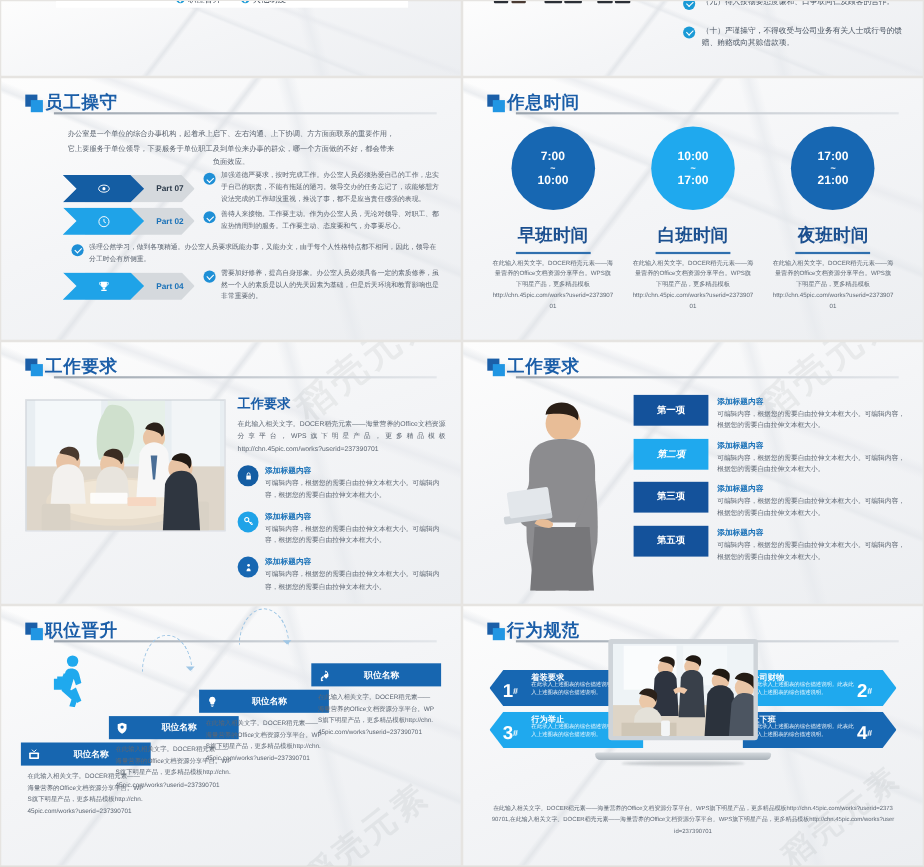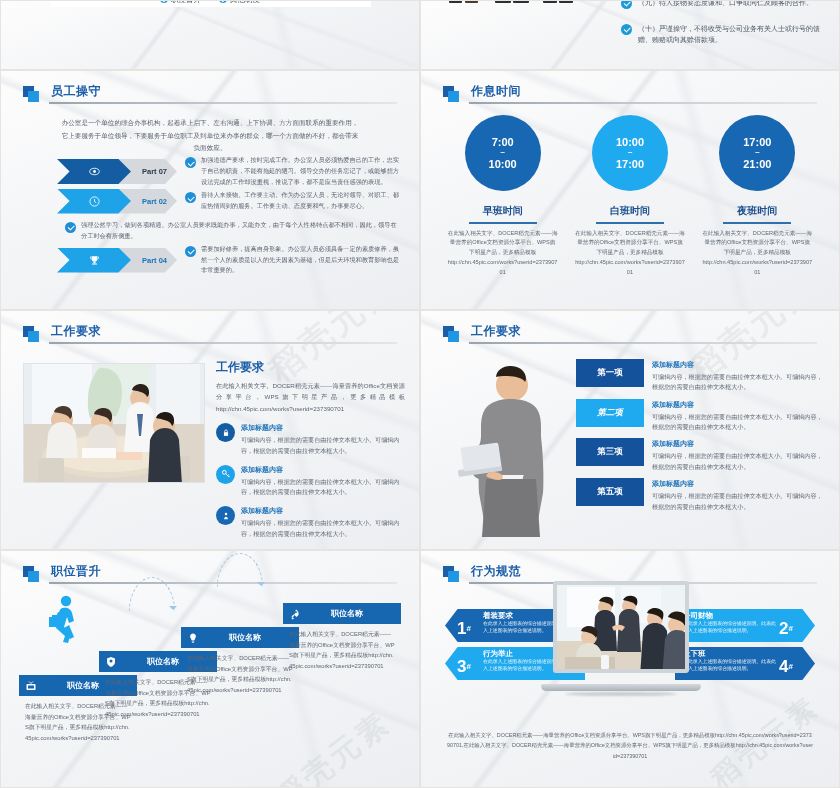--- a/index.html
+++ b/index.html
@@ -29,21 +29,21 @@
   }
   .slide-inner { position:absolute; inset:0; }
 
   
   .sld-head { position:absolute; left:22px; top:12px; right:22px; height:26px; }
   .head-icon { position:absolute; left:0; top:3px; width:18px; height:16px; }
   .head-icon i { position:absolute; display:block; }
   .head-icon .sq-back { left:0; top:0; width:11px; height:11px; background:#1b5fa8; }
   .head-icon .sq-front { left:5px; top:5px; width:11px; height:11px; background:#2196e3; }
   .head-title {
-    position:absolute; left:28px; top:0; font-size:12px; font-weight:bold;
+    position:absolute; left:18px; top:0; font-size:16px; font-weight:bold;
     color:#1b5ea8; letter-spacing:.5px; white-space:nowrap;
   }
   .head-rule { position:absolute; left:26px; right:0; top:19px; height:2px;
     background:linear-gradient(90deg,#9aa3ad 0%, #c9ced4 55%, #e3e6ea 100%); }
 
   
   .top-chips { position:absolute; left:0; right:0; top:-6px; text-align:center;
     font-size:7.5px; color:#3a4450; }
   .top-chips .chip { display:inline-block; margin:0 8px; white-space:nowrap; }
   .top-chips .dot { display:inline-block; width:8px; height:8px; border-radius:50%;
@@ -88,21 +88,21 @@
     border-left:1.5px solid #fff; border-bottom:1.5px solid #fff; transform:rotate(-45deg); }
   .pt-body { font-size:6.2px; line-height:1.75; color:#5a636f; }
 
   
   .shifts { position:absolute; left:18px; right:18px; top:44px; display:flex; justify-content:space-around; }
   .shift { width:118px; text-align:center; }
   .sh-circle { width:76px; height:76px; border-radius:50%; margin:0 auto; color:#fff;
     display:flex; flex-direction:column; align-items:center; justify-content:center;
     font-weight:bold; font-size:11px; line-height:1.15; }
   .sh-circle .tilde { font-size:8px; line-height:.9; margin:1px 0; }
-  .sh-name { margin-top:13px; font-size:10px; font-weight:bold; color:#1b4f8f; }
+  .sh-name { margin-top:13px; font-size:16px; font-weight:bold; color:#1b4f8f; }
   .sh-rule { width:68px; height:1.6px; background:#2f6fae; margin:4px auto 5px; }
   .sh-desc { font-size:5.6px; line-height:1.75; color:#5e6874; padding:0 4px; word-break:break-all; }
 
   
   .wr-photo { position:absolute; left:22px; top:52px; width:182px; height:120px;
     border:1px solid #dfe2e6; overflow:hidden; background:#cfd6dc; }
   .wr-right { position:absolute; left:215px; right:14px; top:48px; }
   .wr-h { font-size:12px; font-weight:bold; color:#1b5ea8; margin-bottom:4px; }
   .wr-lead { font-size:6.2px; line-height:1.85; color:#5d6672; text-align:justify; margin-bottom:9px; }
   .wr-item { display:flex; gap:6px; margin-bottom:8px; }

